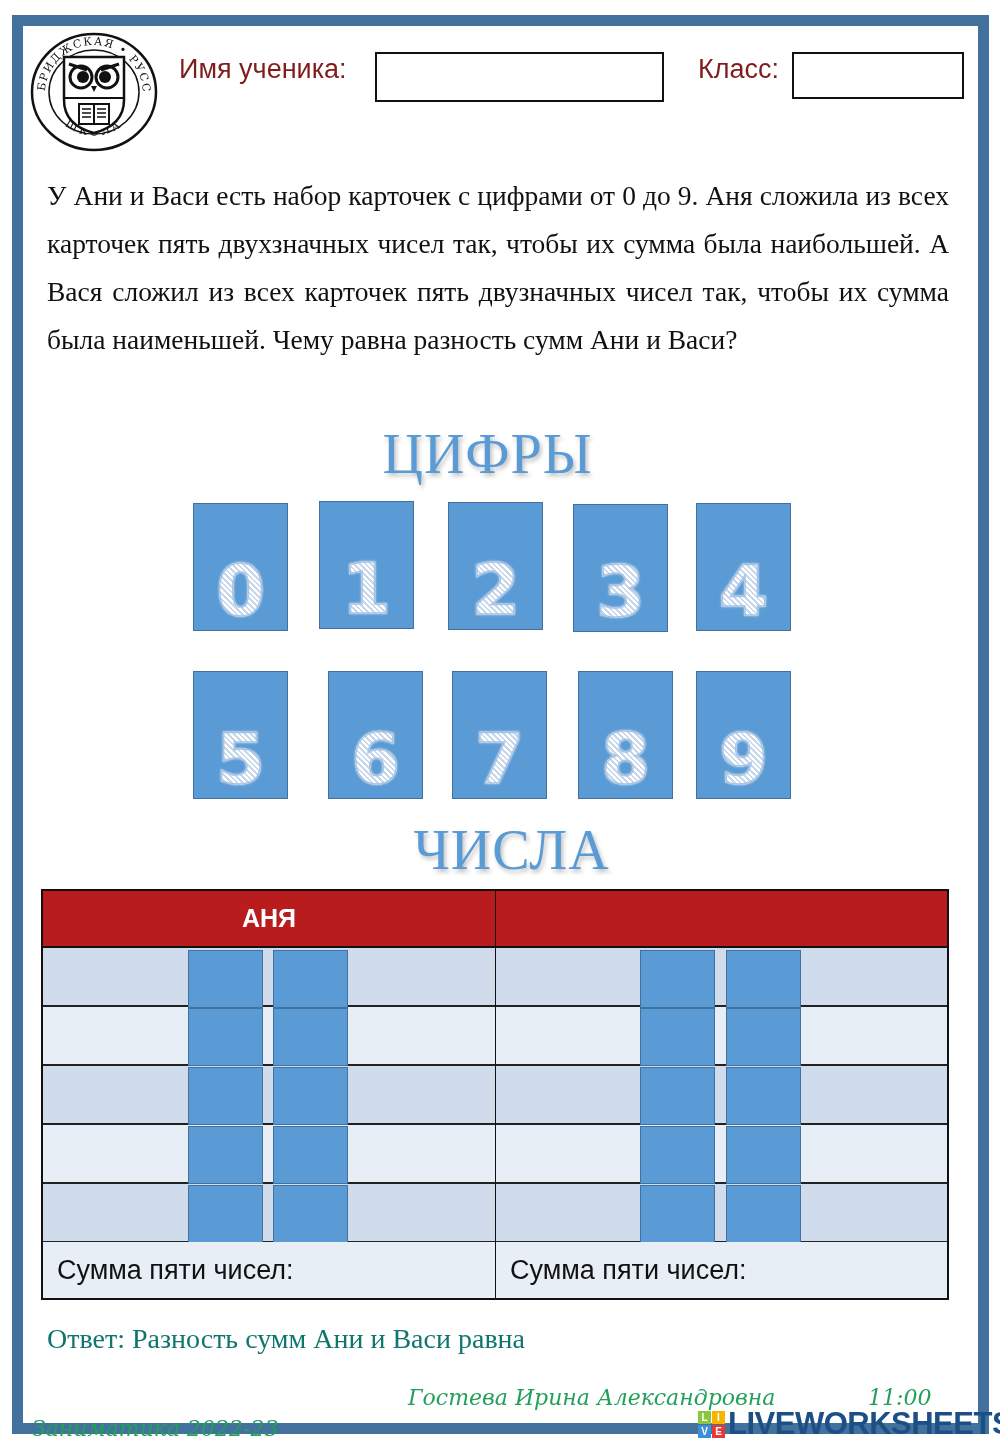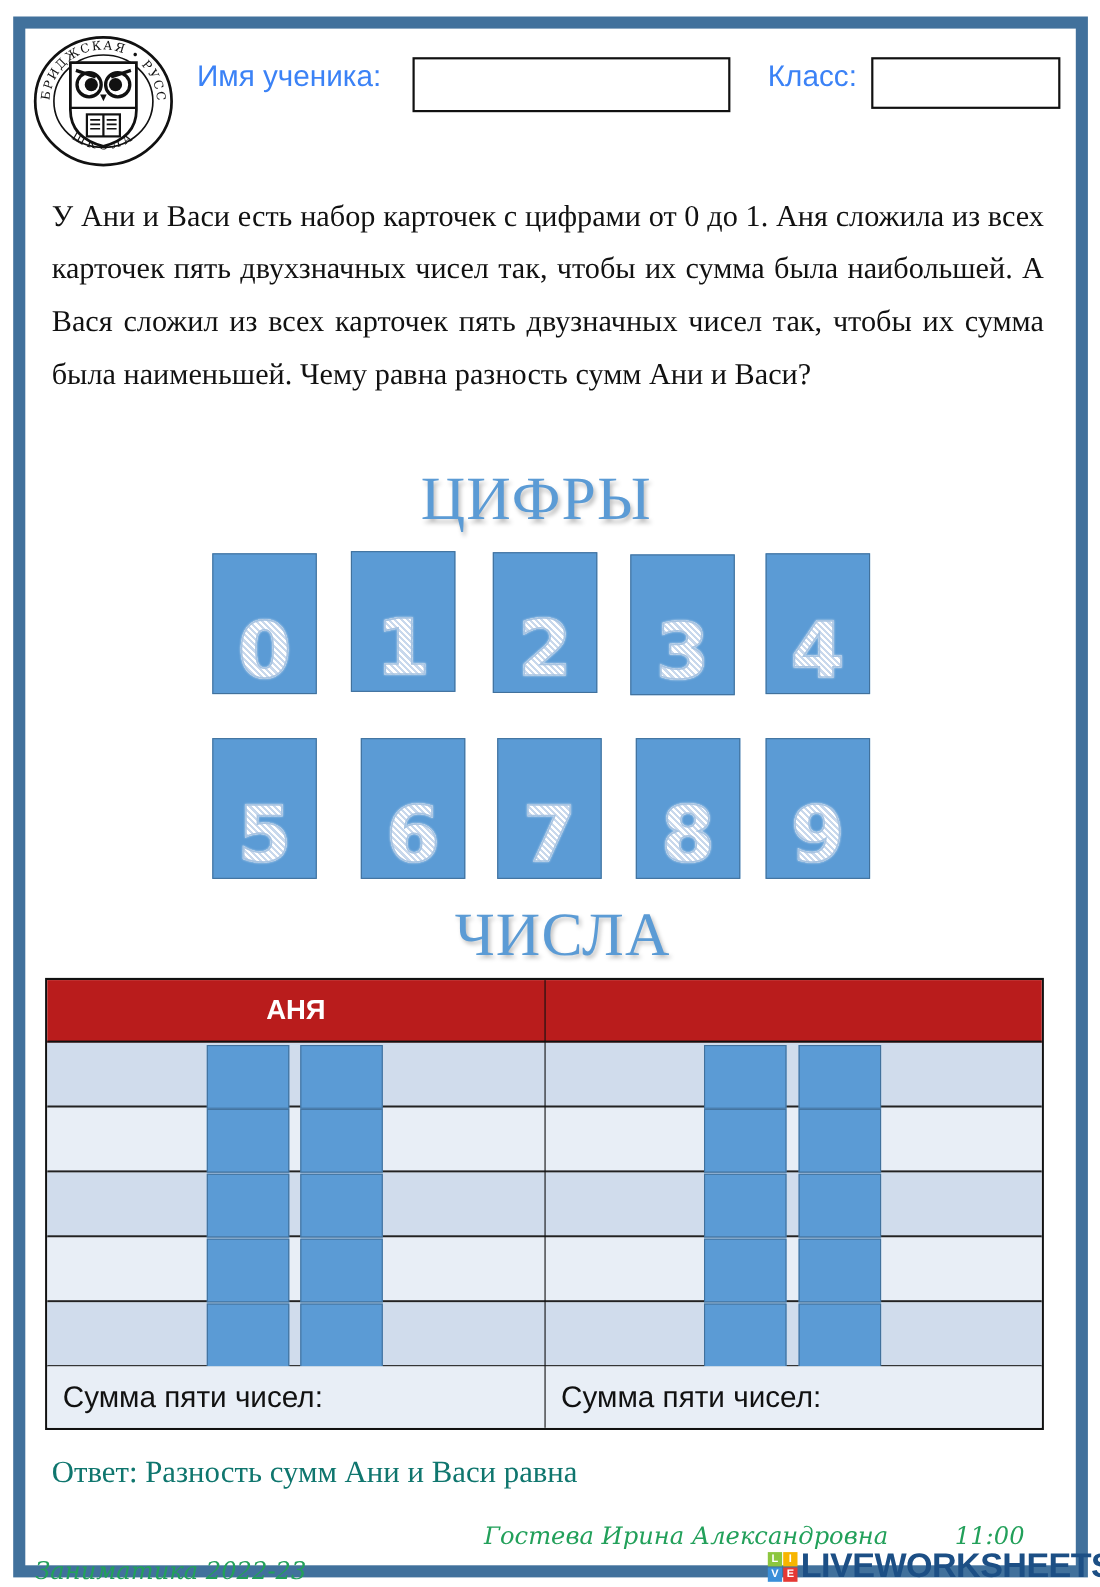--- a/index.html
+++ b/index.html
@@ -6,21 +6,21 @@
   html, body { width: 1000px; height: 1443px; background: #ffffff; overflow: hidden; }
   body { position: relative; font-family: "Liberation Sans", sans-serif; color: #111; }
 
   .frame {
     position: absolute; left: 12px; top: 15px; width: 977px; height: 1419px;
     border: 11px solid #41719c; background: #fff;
   }
 
   
   .logo { position: absolute; left: 27px; top: 30px; width: 134px; height: 122px; }
-  .label { position: absolute; font-family: "Liberation Sans", sans-serif; font-size: 27px; color: #3b82f6; }
+  .label { position: absolute; font-family: "Liberation Sans", sans-serif; font-size: 27px; color: #7f1d1d; }
   .input-box { position: absolute; border: 2px solid #111; background: #fff; }
 
   
   .problem {
     position: absolute; left: 47px; top: 172px; width: 902px;
     font-family: "Liberation Serif", serif; font-size: 27.5px; line-height: 48px;
     text-align: justify; color: #111;
   }
 
   
@@ -102,21 +102,21 @@
   <rect x="52" y="74" width="30" height="20" fill="#fff" stroke="#111" stroke-width="2"></rect>
   <line x1="67" y1="74" x2="67" y2="94" stroke="#111" stroke-width="2"></line>
   <path d="M 55 79 H 64 M 55 83 H 64 M 55 87 H 64 M 70 79 H 79 M 70 83 H 79 M 70 87 H 79" stroke="#111" stroke-width="1.5"></path>
 </svg>
 
 <div class="label" style="left:179px; top:54px;">Имя ученика:</div>
 <div class="input-box" style="left:375px; top:52px; width:289px; height:50px;"></div>
 <div class="label" style="left:698px; top:54px;">Класс:</div>
 <div class="input-box" style="left:792px; top:52px; width:172px; height:47px;"></div>
 
-<p class="problem">У Ани и Васи есть набор карточек с цифрами от 0 до 1. Аня сложила из всех карточек пять двухзначных чисел так, чтобы их сумма была наибольшей. А Вася сложил из всех карточек пять двузначных чисел так, чтобы их сумма была наименьшей. Чему равна разность сумм Ани и Васи?</p>
+<p class="problem">У Ани и Васи есть набор карточек с цифрами от 0 до 9. Аня сложила из всех карточек пять двухзначных чисел так, чтобы их сумма была наибольшей. А Вася сложил из всех карточек пять двузначных чисел так, чтобы их сумма была наименьшей. Чему равна разность сумм Ани и Васи?</p>
 
 <div class="big-title" style="top:422px;">ЦИФРЫ</div>
 
 <div class="card" style="left:193px; top:503px;">
     <span>0</span>
   </div>
 <div class="card" style="left:319px; top:501px;">
     <span>1</span>
   </div>
 <div class="card" style="left:448px; top:502px;">
@@ -184,21 +184,21 @@
     <div class="sum-label" style="left:14px;">Сумма пяти чисел:</div>
     <div class="sum-label" style="left:467px;">Сумма пяти чисел:</div>
   </div>
 
   <div class="vdiv" style="left:452px; height:407px;"></div>
 </div>
 
 <div class="answer">Ответ: Разность сумм Ани и Васи равна</div>
 
 <div class="footer-text" style="left:32px;margin-top:31px;">Заниматика 2022-23</div>
-<div class="footer-text" style="left:408px;margin-left:32px;">Гостева Ирина Александровна</div>
+<div class="footer-text" style="left:408px;">Гостева Ирина Александровна</div>
 <div class="footer-text" style="left:868px;">11:00</div>
 
 <div class="lw-logo">
   <div class="lw-grid">
     <div style="background:#8cc63f;">L</div>
     <div style="background:#f7b500;">I</div>
     <div style="background:#3a8fd9;">V</div>
     <div style="background:#e53935;">E</div>
   </div>
   <span class="lw-text">LIVEWORKSHEETS</span>

